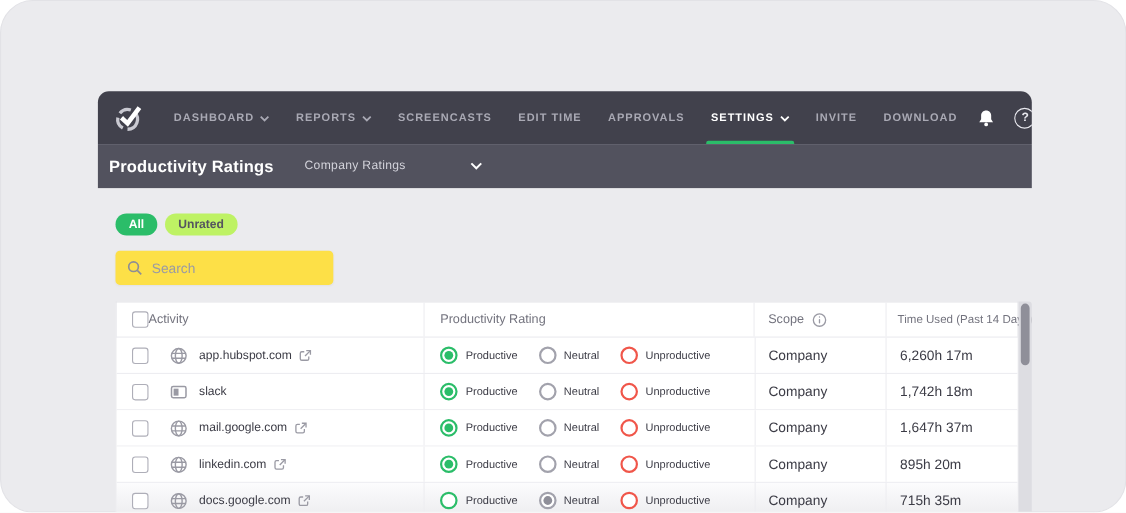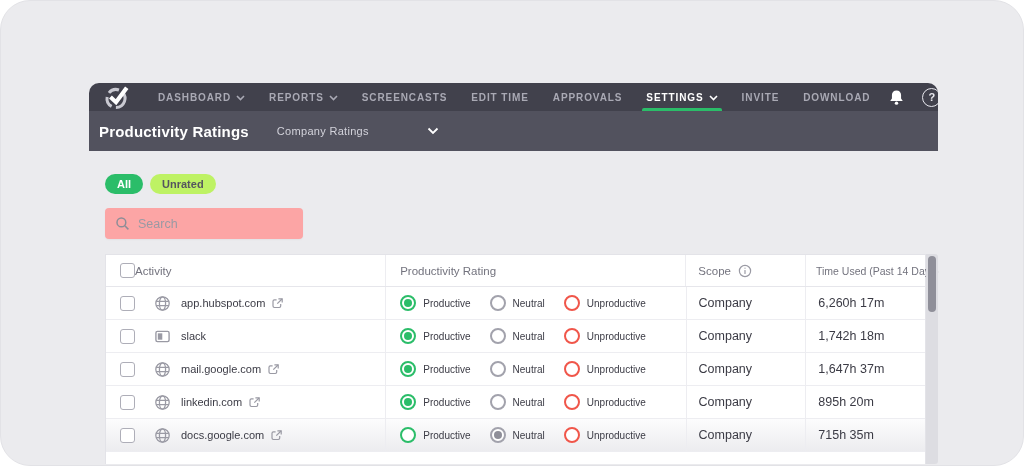--- a/index.html
+++ b/index.html
@@ -14,21 +14,21 @@
   }
   *{margin:0;padding:0;box-sizing:border-box}
   html,body{background:#ffffff}
   body{font-family:"Liberation Sans",sans-serif;width:1024px;height:466px;overflow:hidden}
   .canvas{position:relative;width:1024px;height:466px;background:var(--canvas-bg);
     border-radius:30px;overflow:hidden;border:1px solid #e2e2e6}
 
   .app{position:absolute;left:88px;top:82px;width:849px;height:384px}
 
   
-  .navbar{height:28px;background:var(--nav-bg);border-radius:10px 10px 0 0;
+  .navbar{height:48px;background:var(--nav-bg);border-radius:10px 10px 0 0;
     display:flex;align-items:center;padding-left:14px;overflow:hidden;position:relative}
   .logo{flex:0 0 auto;width:27px;height:27px;margin-right:16px;display:flex;align-items:center;justify-content:center}
   .nav-menu{display:flex;align-items:stretch;height:100%}
   .nav-item{position:relative;display:flex;align-items:center;gap:5px;padding:0 12px;
     color:#a9a9b4;font-size:10px;font-weight:bold;letter-spacing:.9px;cursor:pointer;white-space:nowrap}
   .nav-item .nav-chevron{display:flex;align-items:center;margin-top:1px}
   .nav-item.active{color:#ffffff}
   .nav-item.active::after{content:'';position:absolute;left:8px;right:8px;bottom:0;height:3px;
     background:var(--green);border-radius:2px 2px 0 0}
   .nav-right{display:flex;align-items:center;gap:17px;margin-left:auto;height:100%;padding-left:6px}
@@ -44,21 +44,21 @@
   .sub-dropdown .dd-chevron{margin-left:58px;display:flex;align-items:center}
 
   
   .content{padding:23px 0 0 16px}
   .pill-row{display:flex;gap:7px;align-items:center}
   .pill{height:20px;padding:0 12px;border-radius:10px;font-size:11px;font-weight:bold;
     display:flex;align-items:center;cursor:pointer}
   .pill.active{background:var(--green);color:#ffffff}
   .pill.inactive{background:#bef264;color:#55555f}
 
-  .searchbox{margin-top:14px;width:198px;height:31px;background:#fca5a5;border-radius:4px;
+  .searchbox{margin-top:14px;width:198px;height:31px;background:#fde047;border-radius:4px;
     display:flex;align-items:center;padding:0 10px;box-shadow:0 1px 2px rgba(0,0,0,.04)}
   .searchbox input{border:none;outline:none;background:transparent;font-family:"Liberation Sans",sans-serif;
     font-size:12.5px;color:var(--ink);margin-left:8px;width:150px}
   .searchbox input::placeholder{color:#9a9aa4}
 
   
   .table-wrap{margin-top:15px;display:flex;width:833px;align-items:stretch}
   .table{width:821px;background:#ffffff;border:1px solid #e3e3e8;border-bottom:none}
   .thead{display:flex;height:32px;align-items:stretch;border-bottom:1px solid var(--border);
     color:#73737e;font-size:11.5px}

